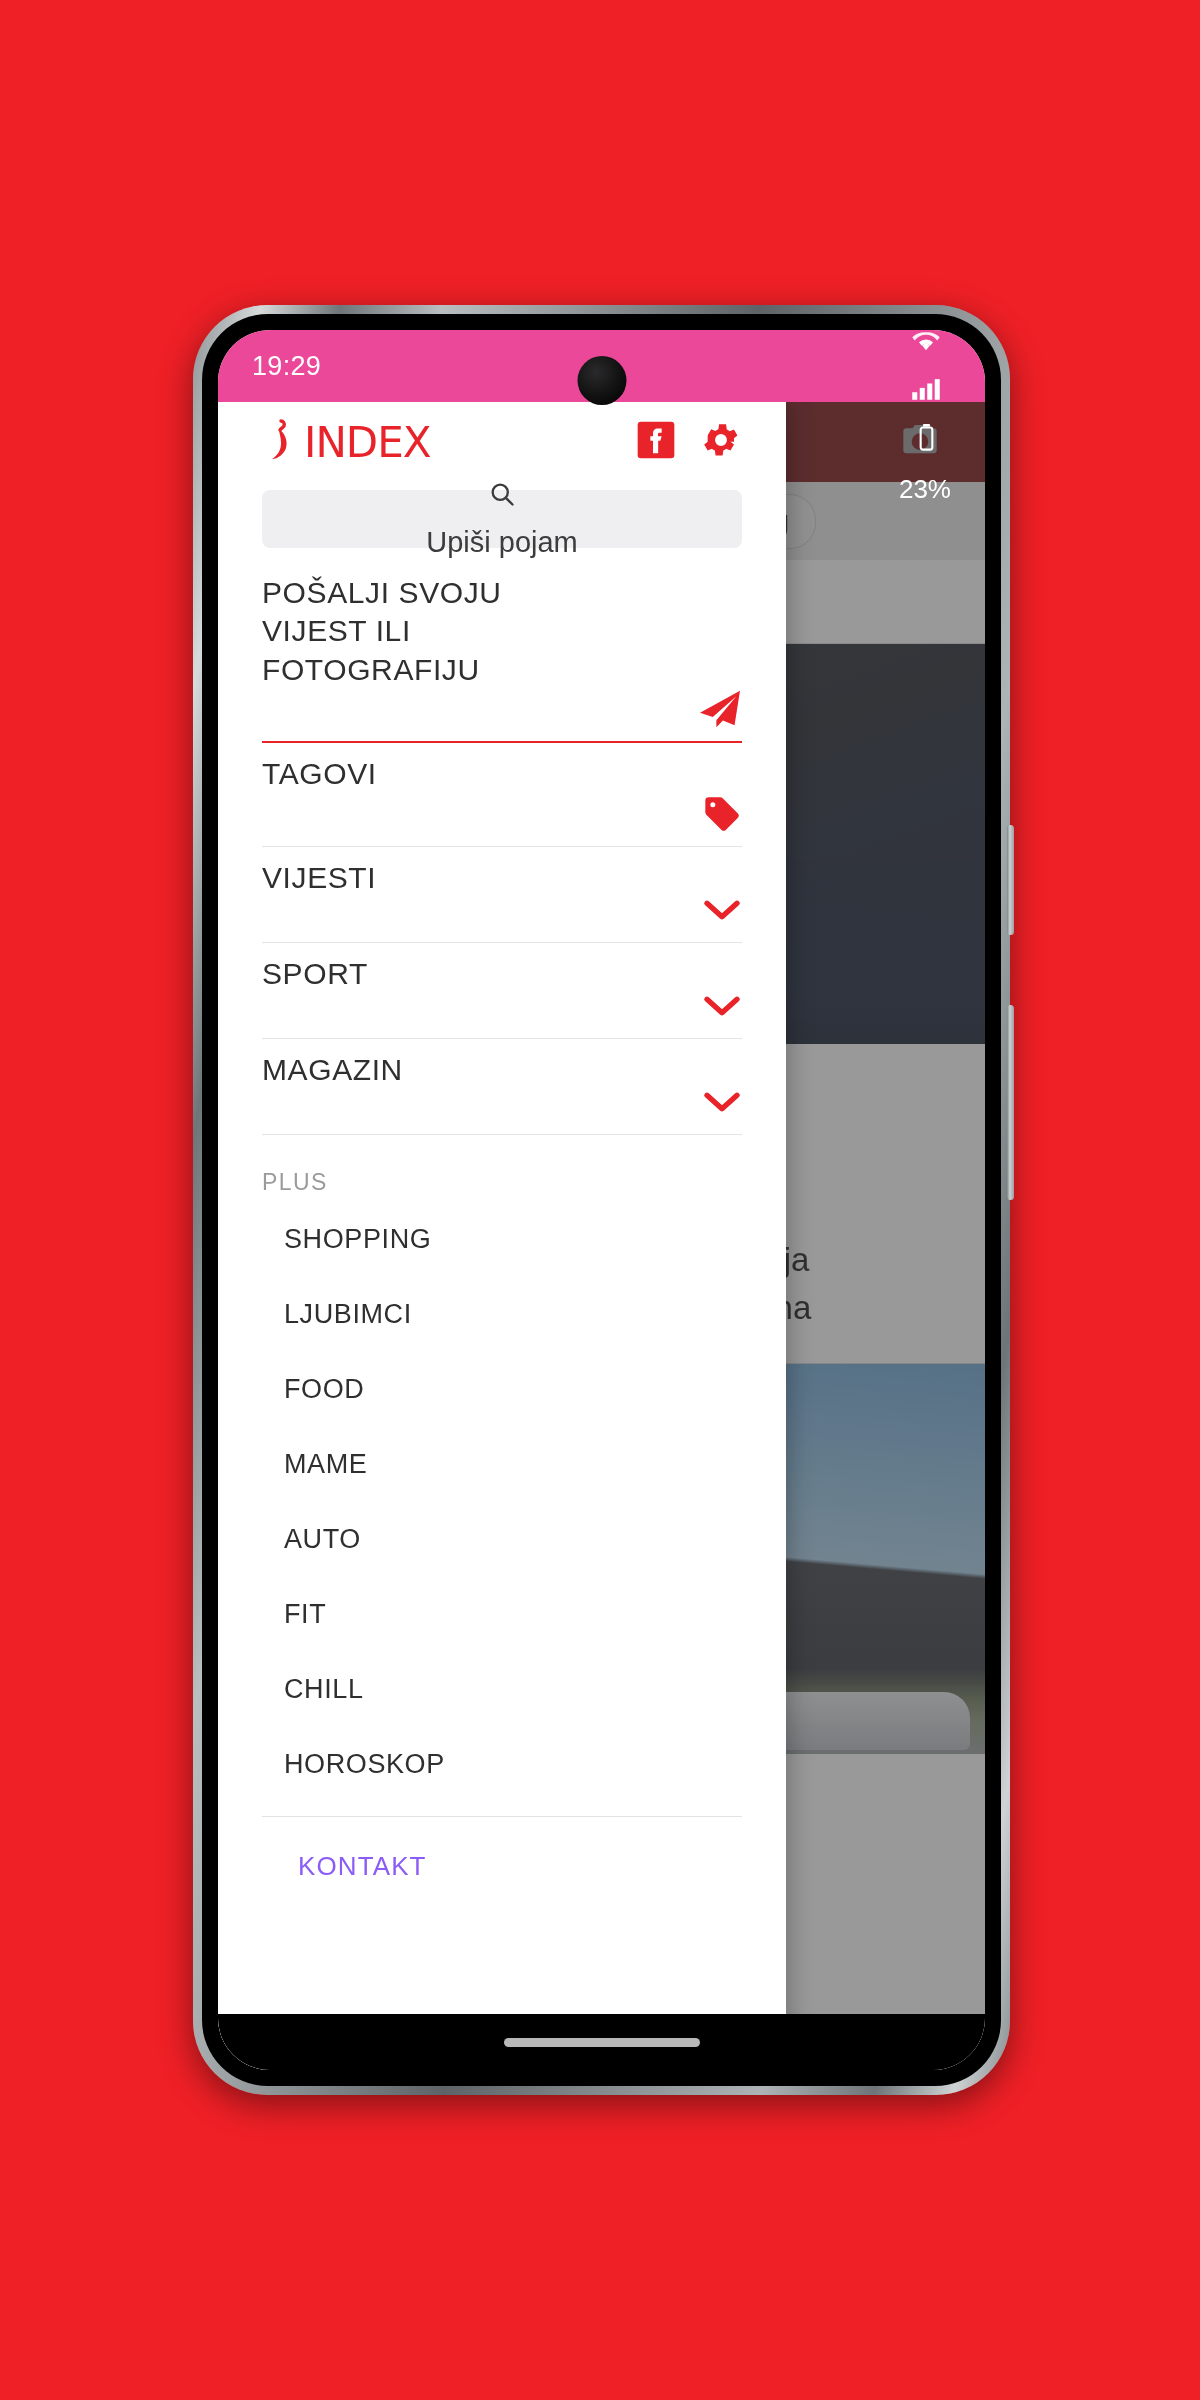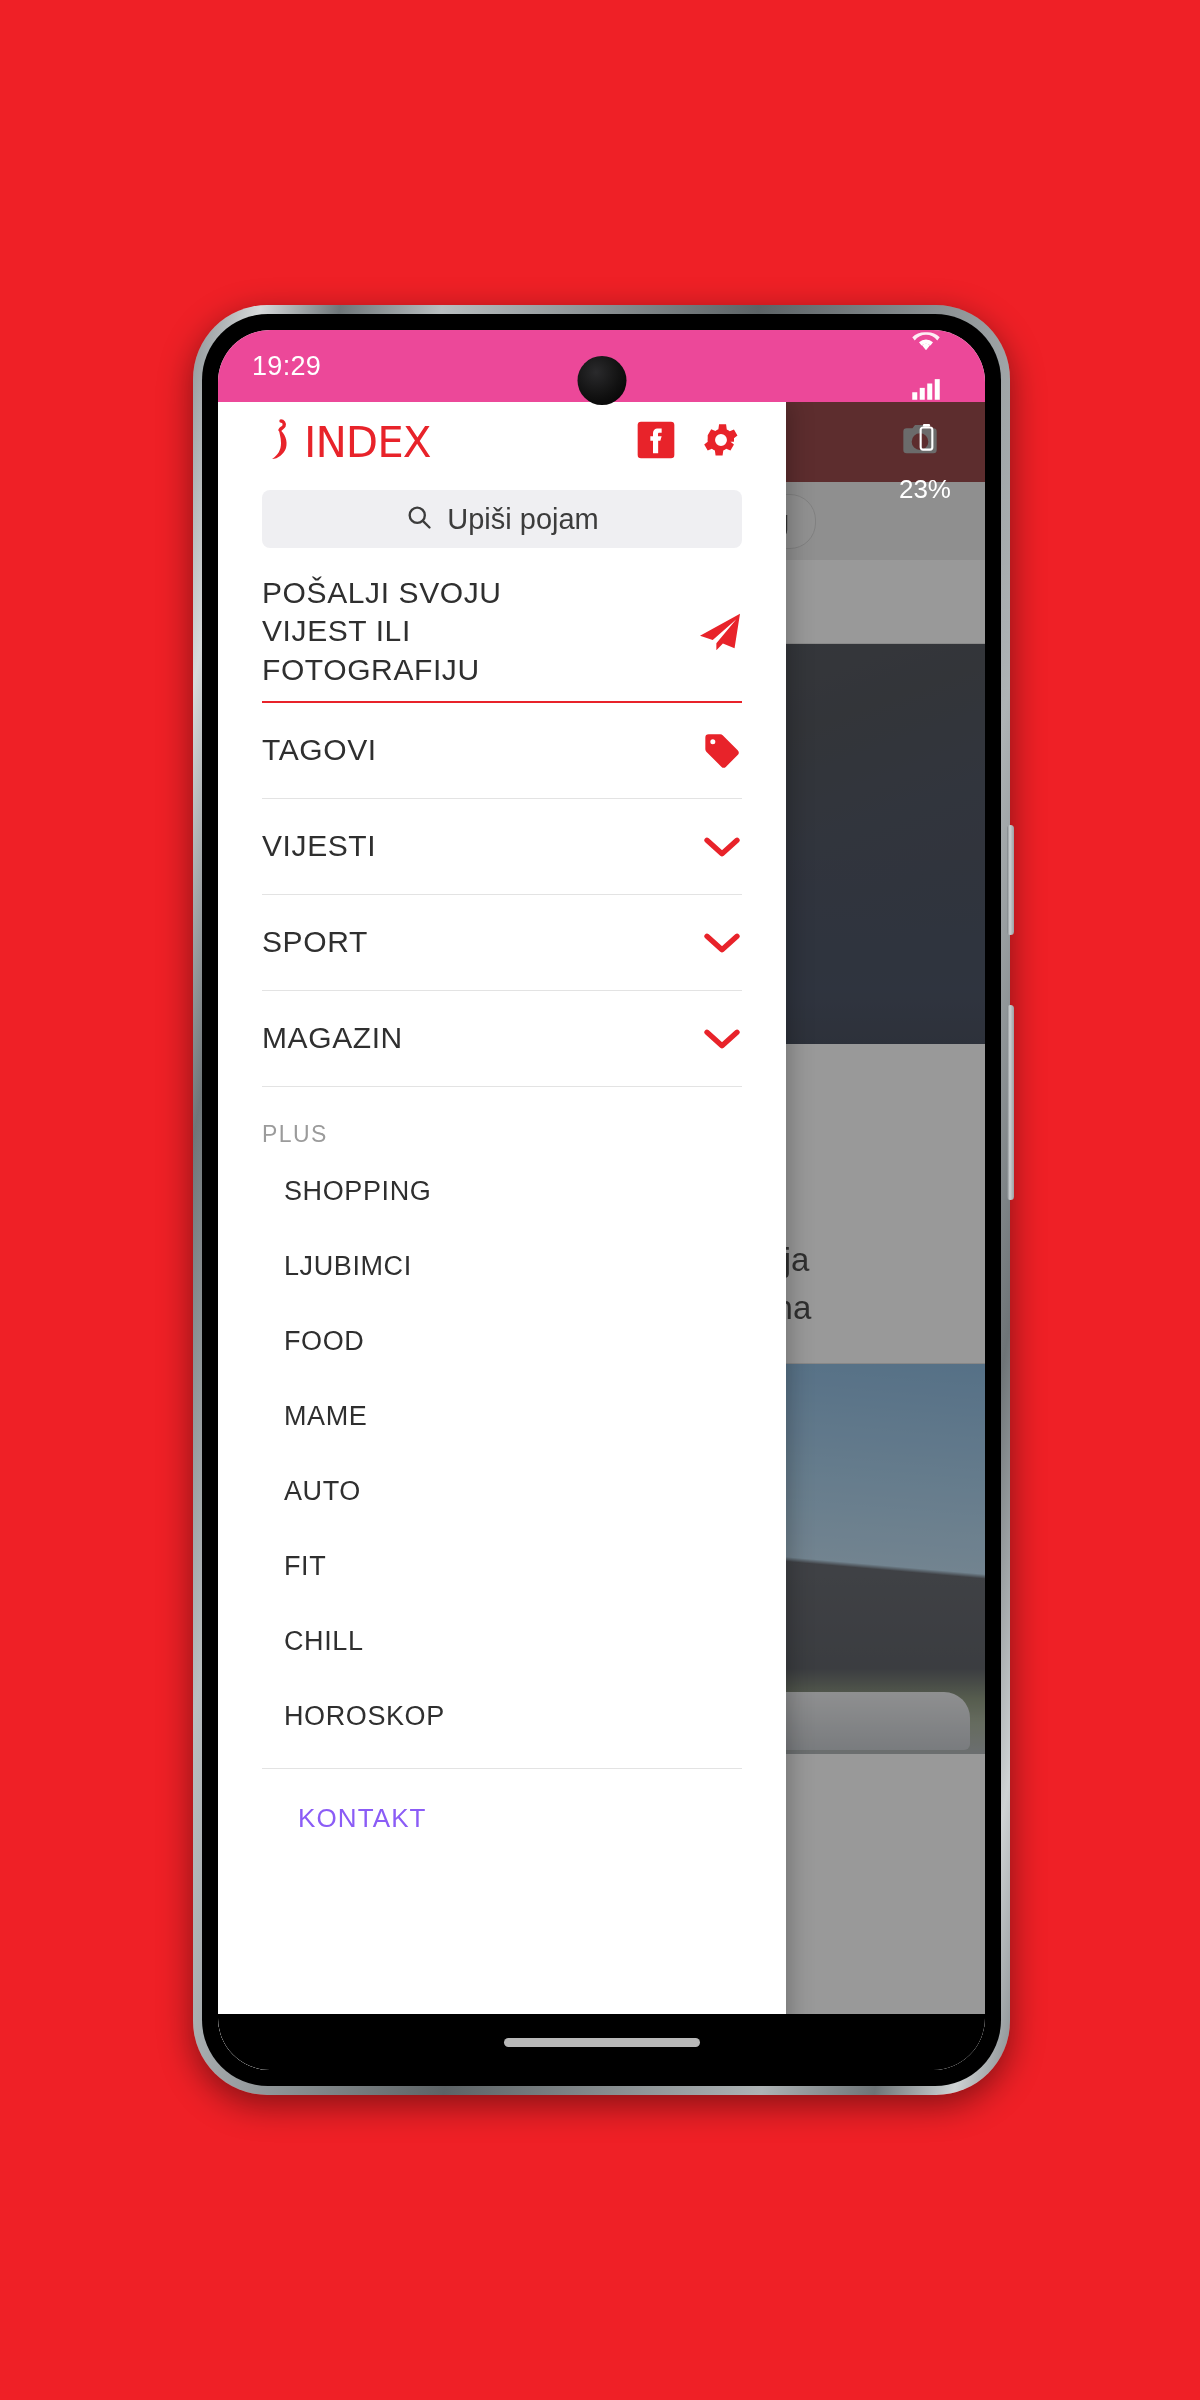--- a/index.html
+++ b/index.html
@@ -186,29 +186,31 @@
   }
   .header-icons { margin-left: auto; display: flex; align-items: center; gap: 24px; }
 
   .searchwrap { padding: 8px 44px 14px 44px; }
   .searchbox {
     height: 58px;
     background: #efeff2;
     border-radius: 8px;
     display: flex; align-items: center; justify-content: center;
     gap: 14px;
+    flex-direction: column;
   }
   .search-ph { font-size: 29px; color: #3c3c3c; }
 
   .nav { padding: 0 44px; }
   .nav-row {
-    display: flex; align-items: center;
+    display: flex; 
     min-height: 96px;
     padding: 12px 0;
     border-bottom: 1px solid #e3e3e3;
+    flex-direction: column;
   }
   .nav-row.first { border-bottom: 2px solid #e8232a; }
   .nav-label {
     font-size: 30px; color: #2f2f2f; letter-spacing: .6px;
     line-height: 1.28; font-weight: 400;
   }
   .nav-icon { margin-left: auto; display: flex; align-items: center; }
 
   .plus-head {
     padding: 34px 44px 6px 44px;

